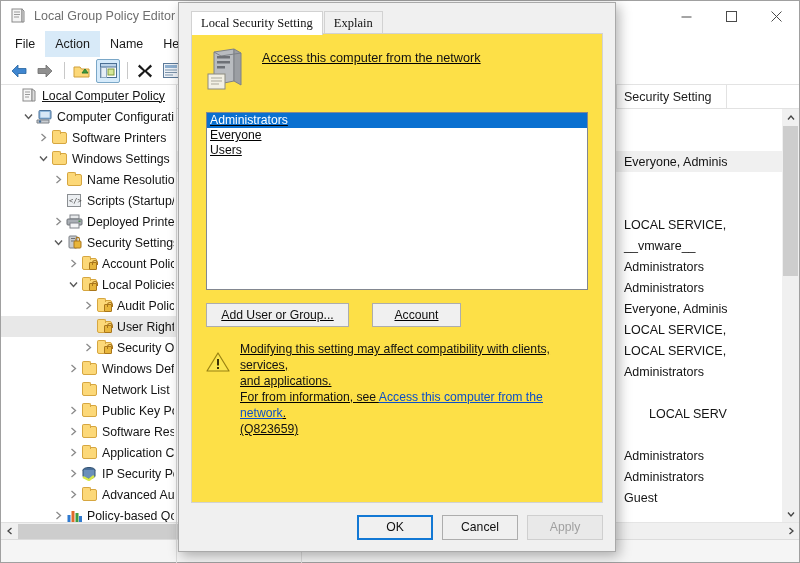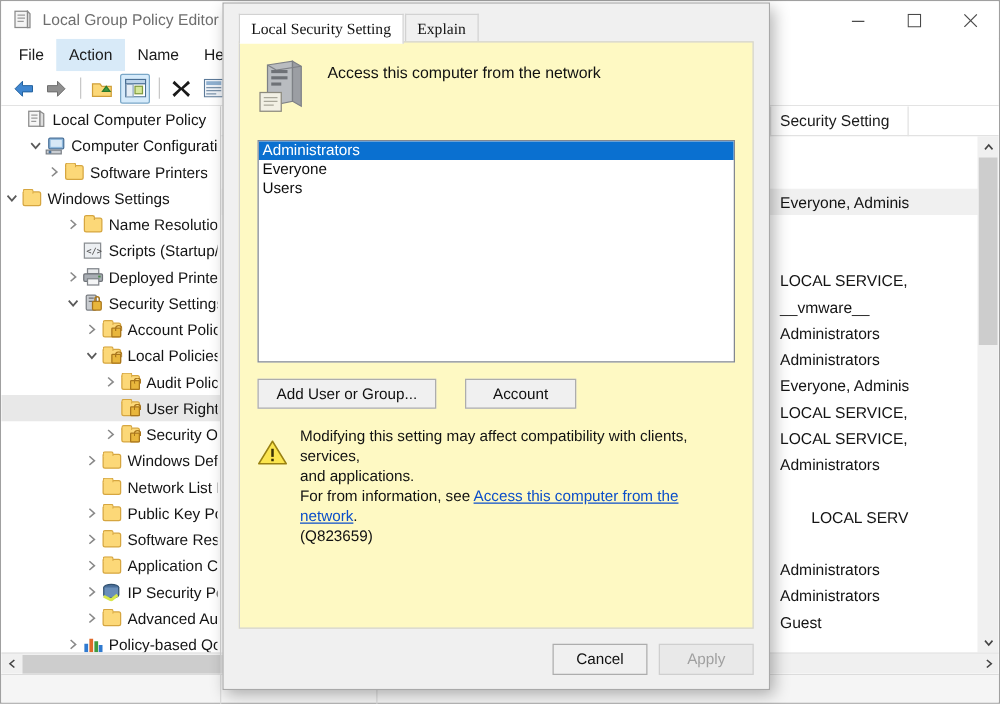--- a/index.html
+++ b/index.html
@@ -344,28 +344,29 @@
   }
   .tab.sel {
     background: #ffffff;
     border-color: #d2d2d2;
     height: 24px;
     position: relative;
     z-index: 3;
   }
   #tabpanel {
     flex: 1 1 auto;
-    background: #fef9c3;
+    background: #fde047;
     border: 1px solid #d2d2d2;
     margin-top: -1px;
     position: relative;
     padding: 14px 14px 0 14px;
     display: flex;
     flex-direction: column;
     min-height: 0;
+    text-decoration: underline;
   }
 
   
   #policy-head {
     display: flex;
     align-items: flex-start;
     flex: 0 0 auto;
     height: 62px;
   }
   #policy-icon { width: 42px; height: 46px; flex: 0 0 auto; position: relative; }
@@ -582,21 +583,21 @@
         <rect x="2" y="9.5" width="3" height="2" fill="#4f8f4f"></rect>
         <rect x="6.5" y="9.5" width="7" height="2" fill="#b6c6d6"></rect>
       </svg>
     </div>
   </div>
 
   <div id="body-split">
 
     <div id="treepane">
       <div id="treescroll-area">
-          <div class="tree-row" style="padding-left: 4px;">
+          <div class="tree-row" style="padding-left: 4px; text-decoration: underline;">
             <span class="twisty"></span>
             <span class="t-icon"><svg width="16" height="15" viewBox="0 0 16 15">
                 <rect x="2" y="1" width="9" height="12" fill="#f6f6f6" stroke="#8a8a8a"></rect>
                 <path d="M11 1 l3 2 v10 h-3z" fill="#dedede" stroke="#8a8a8a"></path>
                 <line x1="4" y1="4" x2="9" y2="4" stroke="#9a9a9a"></line>
                 <line x1="4" y1="6.5" x2="9" y2="6.5" stroke="#9a9a9a"></line>
                 <line x1="4" y1="9" x2="8" y2="9" stroke="#9a9a9a"></line>
               </svg></span>
             <span class="t-label">Local Computer Policy</span>
           </div>
@@ -618,21 +619,21 @@
             <span class="twisty">
               <svg width="9" height="9" viewBox="0 0 9 9">
                 <path d="M2.5 1 L6.5 4.5 L2.5 8" fill="none" stroke="#8a8a8a" stroke-width="1.3"></path>
               </svg>
             </span>
             <span class="t-icon">
               <span class="folder"></span>
             </span>
             <span class="t-label">Software Printers</span>
           </div>
-          <div class="tree-row" style="">
+          <div class="tree-row" style="padding-left: 34px;">
             <span class="twisty">
               <svg width="9" height="9" viewBox="0 0 9 9">
                 <path d="M1 2.5 L4.5 6.5 L8 2.5" fill="none" stroke="#5a5a5a" stroke-width="1.4"></path>
               </svg>
             </span>
             <span class="t-icon">
               <span class="folder"></span>
             </span>
             <span class="t-label">Windows Settings</span>
           </div>
@@ -1013,16 +1014,17 @@
           <div>
             <span>For from information, see </span><a href="#">Access this computer from the network</a><span>.</span>
           </div>
           <div>(Q823659)</div>
         </div>
       </div>
     </div>
   </div>
 
   <div id="dlg-footer">
+    <div class="fbtn focus">OK</div>
     <div class="fbtn">Cancel</div>
     <div class="fbtn disabled">Apply</div>
   </div>
 </div>
 
 </body></html>

